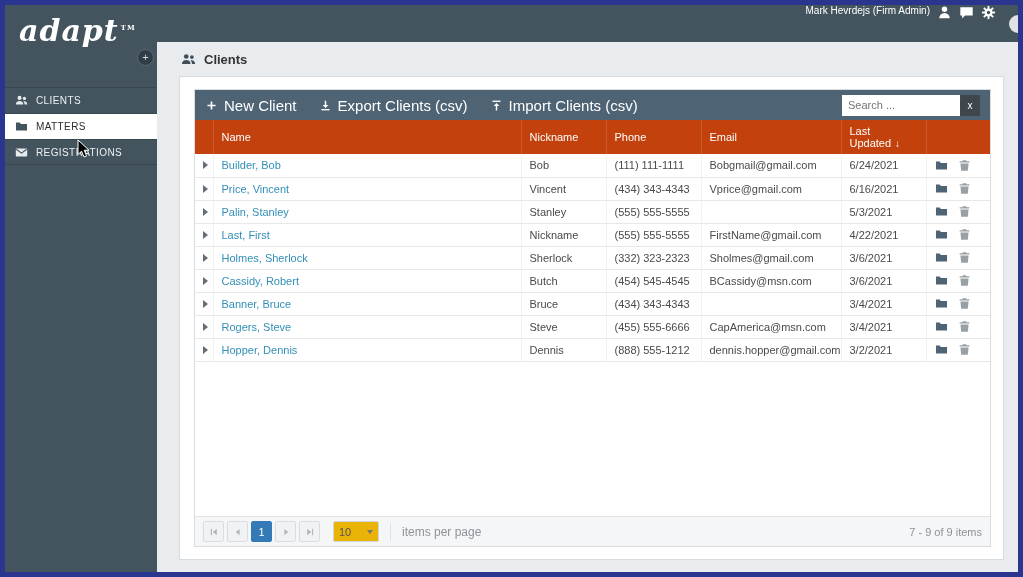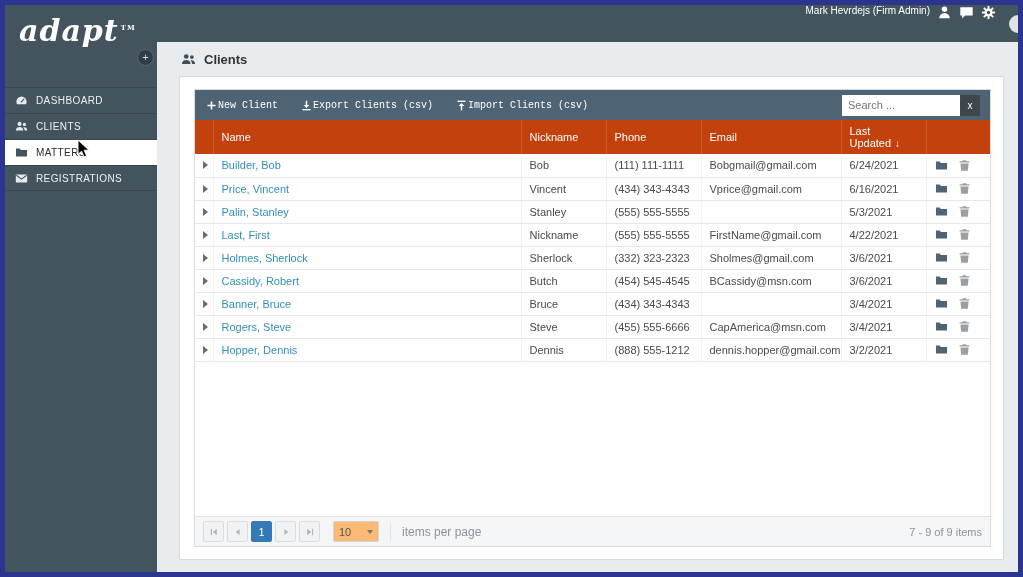--- a/index.html
+++ b/index.html
@@ -35,21 +35,21 @@
   .content { flex: 1; display: flex; flex-direction: column; padding: 0 14px 12px 22px; min-height: 0; background: #e9ecee; }
   .page-title-row { display: flex; align-items: center; gap: 8px; padding: 10px 0 9px 2px; }
   .title-icon { width: 15px; height: 15px; color: #3f4f59; }
   .page-title { font-size: 13px; font-weight: bold; color: #333; }
 
   .panel { flex: 1; background: #fff; border: 1px solid #d7dbde; display: flex; flex-direction: column; padding: 12px 12px 12px 14px; min-height: 0; }
   .grid { flex: 1; border: 1px solid #d9dde0; display: flex; flex-direction: column; min-height: 0; background: #fff; }
 
   
   .toolbar { background: #4e6373; height: 30px; display: flex; align-items: center; gap: 22px; padding: 0 10px; flex-shrink: 0; }
-  .tb-btn { background: transparent; border: none; color: #fff; font-size: 10px; display: flex; align-items: center; cursor: pointer; font-family: Liberation Mono, monospace; }
+  .tb-btn { background: transparent; border: none; color: #fff; font-size: 15px; display: flex; align-items: center; gap: 6px; cursor: pointer; font-family: Liberation Sans, sans-serif; }
   .tb-btn-icon { width: 13px; height: 13px; color: #fff; }
   .search-box { margin-left: auto; display: flex; align-items: center; }
   .search-input { width: 118px; height: 21px; border: none; padding: 0 6px; font-size: 11px; font-family: inherit; outline: none; color: #444; }
   .search-clear { width: 20px; height: 21px; background: #3f474c; color: #fff; border: none; font-size: 10px; cursor: pointer; font-family: inherit; }
 
   
   table.clients-table { border-collapse: collapse; width: 100%; table-layout: fixed; flex-shrink: 0; }
   .clients-table thead th { background: #c2410c; color: #fff; font-weight: normal; font-size: 11px; text-align: left; padding: 5px 8px; border-right: 1px solid rgba(255,255,255,.14); }
   .clients-table thead th:last-child { border-right: none; }
   .clients-table tbody td { font-size: 11px; color: #4a4a4a; padding: 3px 8px; height: 23px; border-bottom: 1px solid #e6e9ea; border-right: 1px solid #f0f2f3; background: #fff; }
@@ -69,21 +69,21 @@
   .folder-color { color: #4e6373; }
   .trash-color { color: #98a0a5; }
 
   .spacer { flex: 1; background: #fff; }
 
   
   .pager { height: 30px; background: #f5f6f7; border-top: 1px solid #dfe3e5; display: flex; align-items: center; gap: 3px; padding: 0 8px; flex-shrink: 0; }
   .pg-btn { width: 21px; height: 21px; border: 1px solid #d9dde0; background: #f0f2f3; border-radius: 2px; display: flex; align-items: center; justify-content: center; color: #aeb6bb; cursor: pointer; padding: 0; font-family: inherit; }
   .pg-btn svg { width: 10px; height: 10px; }
   .pg-btn.active { background: #337ab7; border-color: #337ab7; color: #fff; font-size: 11px; }
-  .page-size { margin-left: 10px; width: 46px; height: 21px; background: #fdba74; border: 1px solid #d0d5d9; border-radius: 2px; display: flex; align-items: center; justify-content: space-between; padding: 0 5px; font-size: 11px; color: #555; cursor: pointer; }
+  .page-size { margin-left: 10px; width: 46px; height: 21px; background: #eab308; border: 1px solid #d0d5d9; border-radius: 2px; display: flex; align-items: center; justify-content: space-between; padding: 0 5px; font-size: 11px; color: #555; cursor: pointer; }
   .caret { width: 0; height: 0; border-top: 4px solid #777; border-left: 3.5px solid transparent; border-right: 3.5px solid transparent; }
   .pager-div { width: 1px; height: 18px; background: #dfe3e5; margin: 0 8px; }
   .pager-label { font-size: 12px; color: #8c9399; text-align: center; }
   .pager-range { margin-left: auto; font-size: 11px; color: #8c9399; }
 
   
   .mouse-cursor { position: absolute; left: 72px; top: 134px; z-index: 10; pointer-events: none; }
 </style>
 </head>
 <body>
@@ -94,30 +94,20 @@
     <div class="logo-area">
       <div class="logo">
         <span>adapt</span><sup>TM</sup>
       </div>
       <button class="collapse-btn">
         <span>+</span>
       </button>
     </div>
 
     <nav class="side-nav">
-      <div class="nav-item">
-        <span class="icon nav-icon">
-          <svg viewBox="0 0 16 16">
-              <path fill="currentColor" d="M8 3.2A6.3 6.3 0 0 0 1.7 9.5c0 1.1.3 2.1.8 3h11c.5-.9.8-1.9.8-3A6.3 6.3 0 0 0 8 3.2z"></path>
-              <path stroke="#43545e" stroke-width="1.4" d="M8 9.5l3.4-3.4" fill="none"></path>
-              <circle cx="8" cy="9.5" r="1" fill="#43545e"></circle>
-            </svg>
-        </span>
-        <span>DASHBOARD</span>
-      </div>
       <div class="nav-item">
         <span class="icon nav-icon">
           <svg viewBox="0 0 16 16" fill="currentColor">
               <circle cx="5.6" cy="4.8" r="2.5"></circle>
               <path d="M1 12.8c0-2.7 2-4.2 4.6-4.2s4.6 1.5 4.6 4.2z"></path>
               <circle cx="11.6" cy="5.4" r="2"></circle>
               <path d="M11.3 8.9c2.2.1 3.7 1.4 3.7 3.9h-3.1c-.2-1.6-.8-2.9-1.9-3.7z"></path>
             </svg>
         </span>
         <span>CLIENTS</span>

